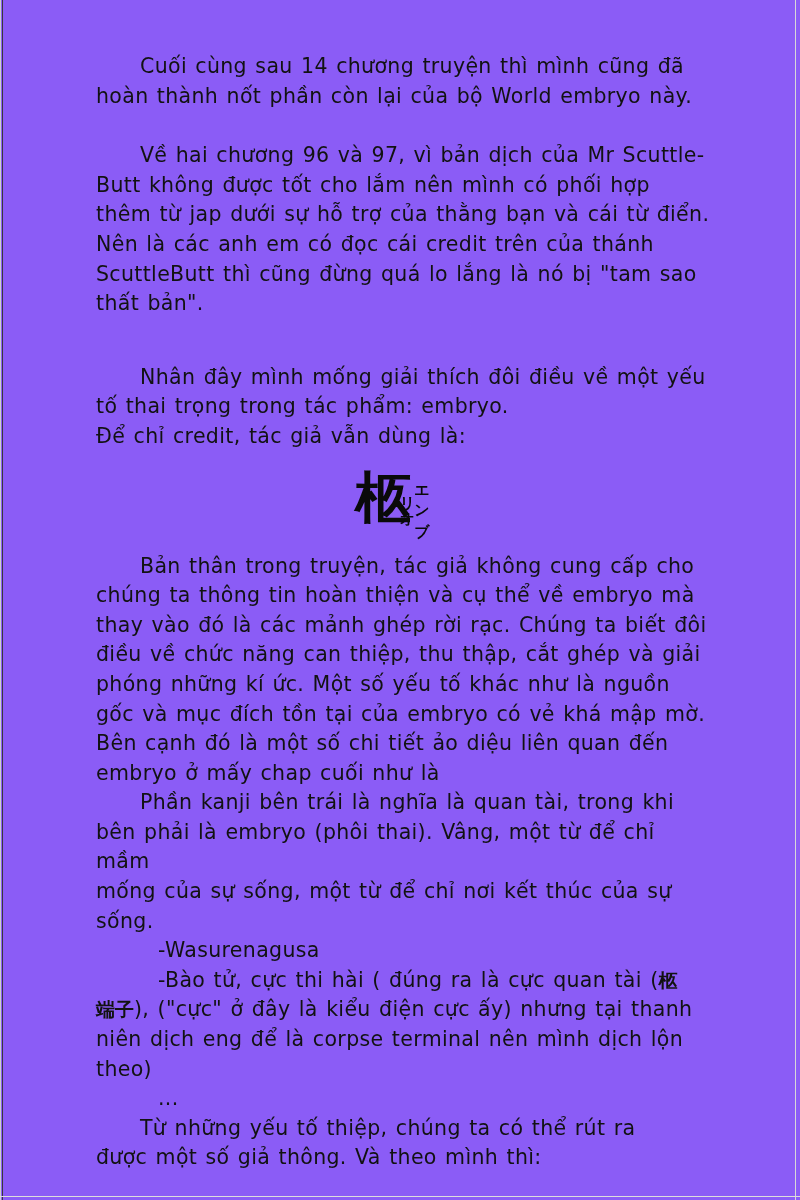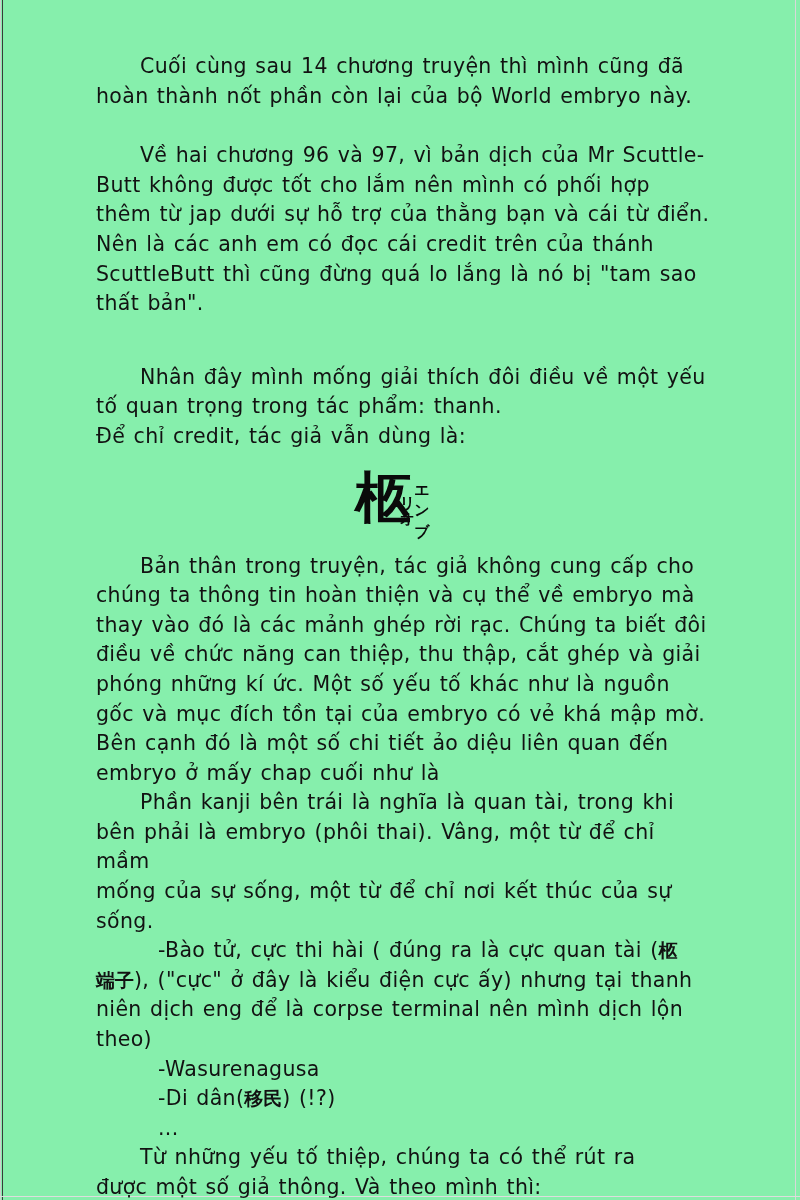--- a/index.html
+++ b/index.html
@@ -12,21 +12,21 @@
     height: 1200px;
     overflow: hidden;
     font-family: "DejaVu Sans", sans-serif;
   }
 
   
   #page {
     position: relative;
     width: 800px;
     height: 1200px;
-    background: #86efac;
+    background: #8b5cf6;
     box-sizing: border-box;
     overflow: hidden;
   }
 
   
   #edge-left {
     position: absolute;
     left: 2px;
     top: 0;
     width: 1px;
@@ -150,21 +150,21 @@
     <p class="hw para"><span class="indent"></span><span>Về hai chương 96 và 97, vì bản dịch của Mr Scuttle-</span>
 <span>Butt không được tốt cho lắm nên mình có phối hợp</span>
 <span>thêm từ jap dưới sự hỗ trợ của thằng bạn và cái từ điển.</span>
 <span>Nên là các anh em có đọc cái credit trên của thánh</span>
 <span>ScuttleButt thì cũng đừng quá lo lắng là nó bị "tam sao</span>
 <span>thất bản".</span></p>
 
     <div class="gap-lg"></div>
 
     <p class="hw para"><span class="indent"></span><span>Nhân đây mình mống giải thích đôi điều về một yếu</span>
-<span>tố quan trọng trong tác phẩm: thanh.</span>
+<span>tố thai trọng trong tác phẩm: embryo.</span>
 <span>Để chỉ credit, tác giả vẫn dùng là:</span></p>
 
     <div class="gap-sm"></div>
 
     <div id="kanji-block">
       <div id="kanji-main">柩</div>
       <div id="kanji-ruby">エンブリオ</div>
     </div>
 
     <div class="gap-sm"></div>
@@ -176,28 +176,27 @@
 <span>phóng những kí ức. Một số yếu tố khác như là nguồn</span>
 <span>gốc và mục đích tồn tại của embryo có vẻ khá mập mờ.</span>
 <span>Bên cạnh đó là một số chi tiết ảo diệu liên quan đến</span>
 <span>embryo ở mấy chap cuối như là</span></p>
 
     <p class="hw para"><span class="indent"></span><span>Phần kanji bên trái là nghĩa là quan tài, trong khi</span>
 <span>bên phải là embryo (phôi thai). Vâng, một từ để chỉ mầm</span>
 <span>mống của sự sống, một từ để chỉ nơi kết thúc của sự</span>
 <span>sống.</span></p>
 
+    <p class="hw para"><span class="indent-li"></span><span>-Wasurenagusa</span></p>
+
     <p class="hw para"><span class="indent-li"></span><span>-Bào tử, cực thi hài ( đúng ra là cực quan tài (</span><span class="cjk-inline">柩</span>
 <span class="cjk-inline">端子</span><span>), ("cực" ở đây là kiểu điện cực ấy) nhưng tại thanh</span>
 <span>niên dịch eng để là corpse terminal nên mình dịch lộn</span>
 <span>theo)</span></p>
 
-    <p class="hw para"><span class="indent-li"></span><span>-Wasurenagusa</span></p>
-
-    <p class="hw para"><span class="indent-li"></span><span>-Di dân(</span><span class="cjk-inline">移民</span><span>) (!?)</span></p>
 
     <p class="hw para"><span class="indent-li"></span><span>...</span></p>
 
     <p class="hw para"><span class="indent"></span><span>Từ những yếu tố thiệp, chúng ta có thể rút ra</span>
 <span>được một số giả thông. Và theo mình thì:</span></p>
 
   </div>
 </div>
 
 </body></html>

